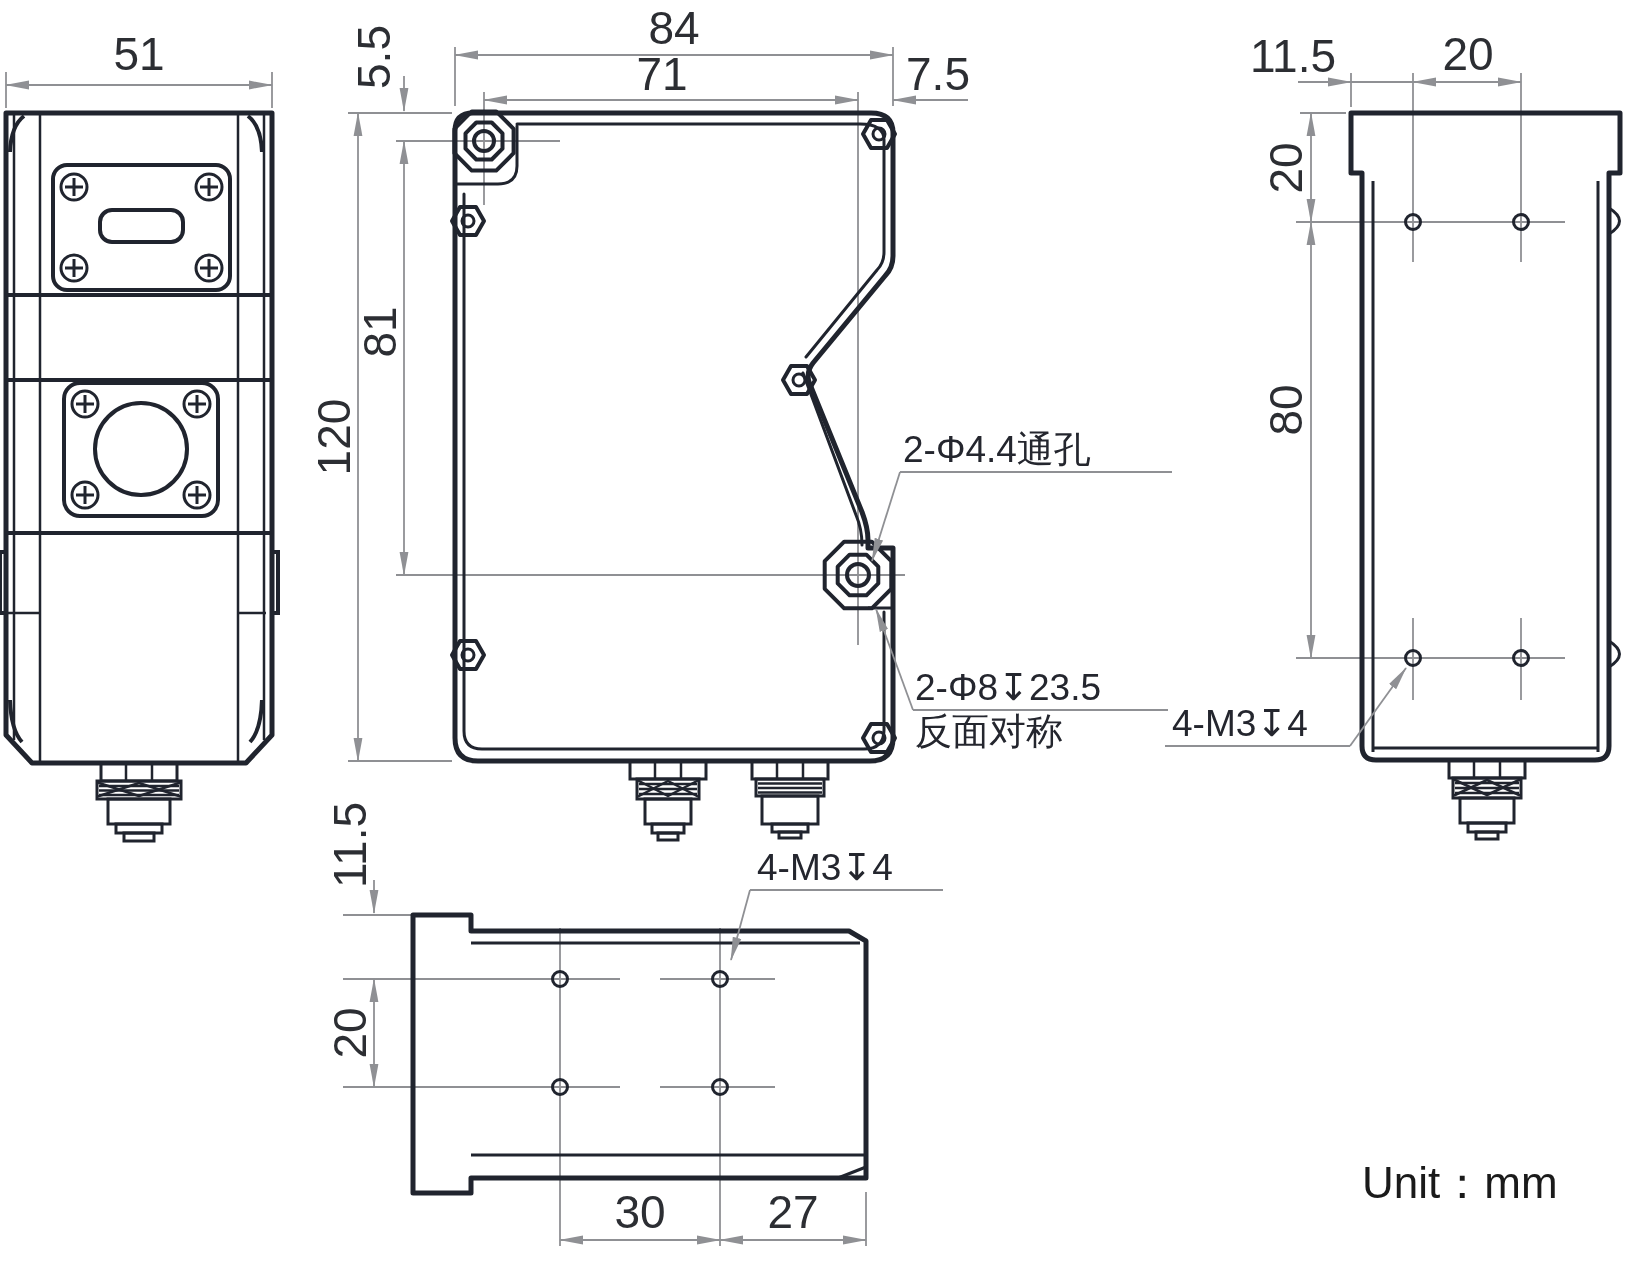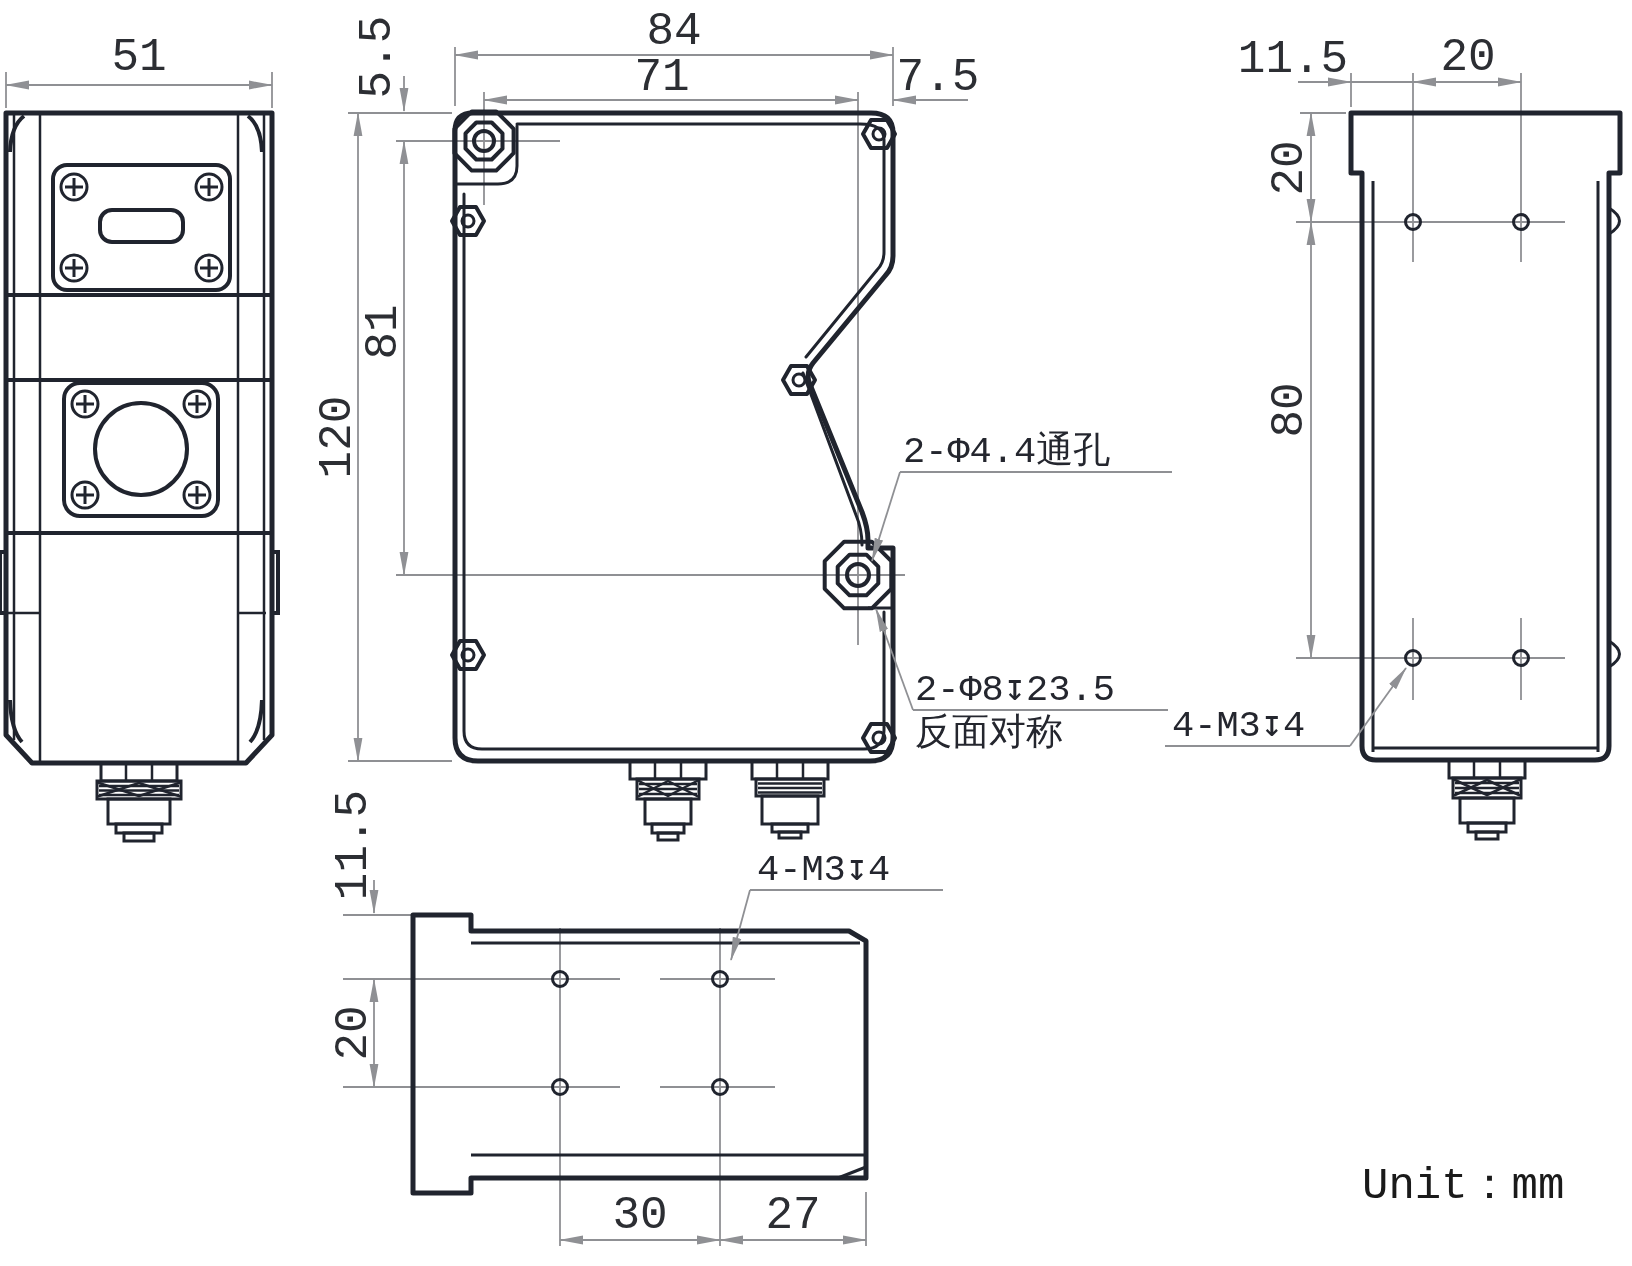--- a/index.html
+++ b/index.html
@@ -1,17 +1,17 @@
 <!DOCTYPE html>
 <html><head>
 <meta charset="utf-8">
 <style>
   html,body{margin:0;padding:0;background:#ffffff;}
   .stage{position:relative;width:1632px;height:1266px;background:#ffffff;overflow:hidden;
-         font-family:Liberation Mono, monospace;}
+         font-family:Liberation Sans, sans-serif;}
   svg{display:block}
   .dim-txt-mid{font-size:46px;fill:#2c2e33;text-anchor:middle;}
   .ann-txt{font-size:37px;fill:#24262e;}
   .unit-txt{font-size:44px;fill:#1a1a1a;}
   .o{stroke:#20242e;fill:none;}               
   .w5{stroke-width:5px;} .w4{stroke-width:4px;} .w3{stroke-width:3px;} .w25{stroke-width:2.5px;}
   .g{stroke:#8f9094;stroke-width:1.8px;fill:none;}  
   .rj{stroke-linejoin:round;stroke-linecap:round;}
 </style>
 </head>

